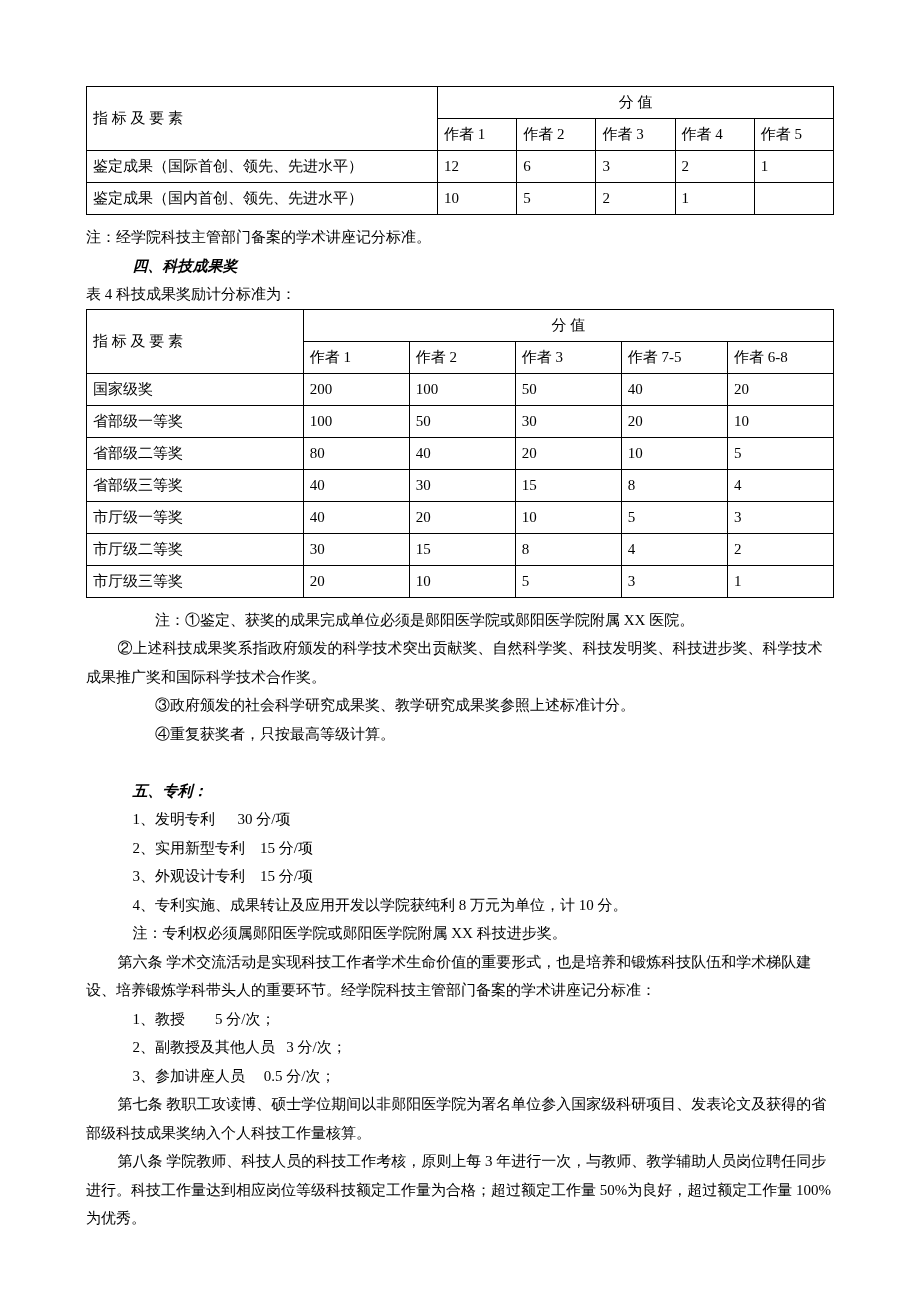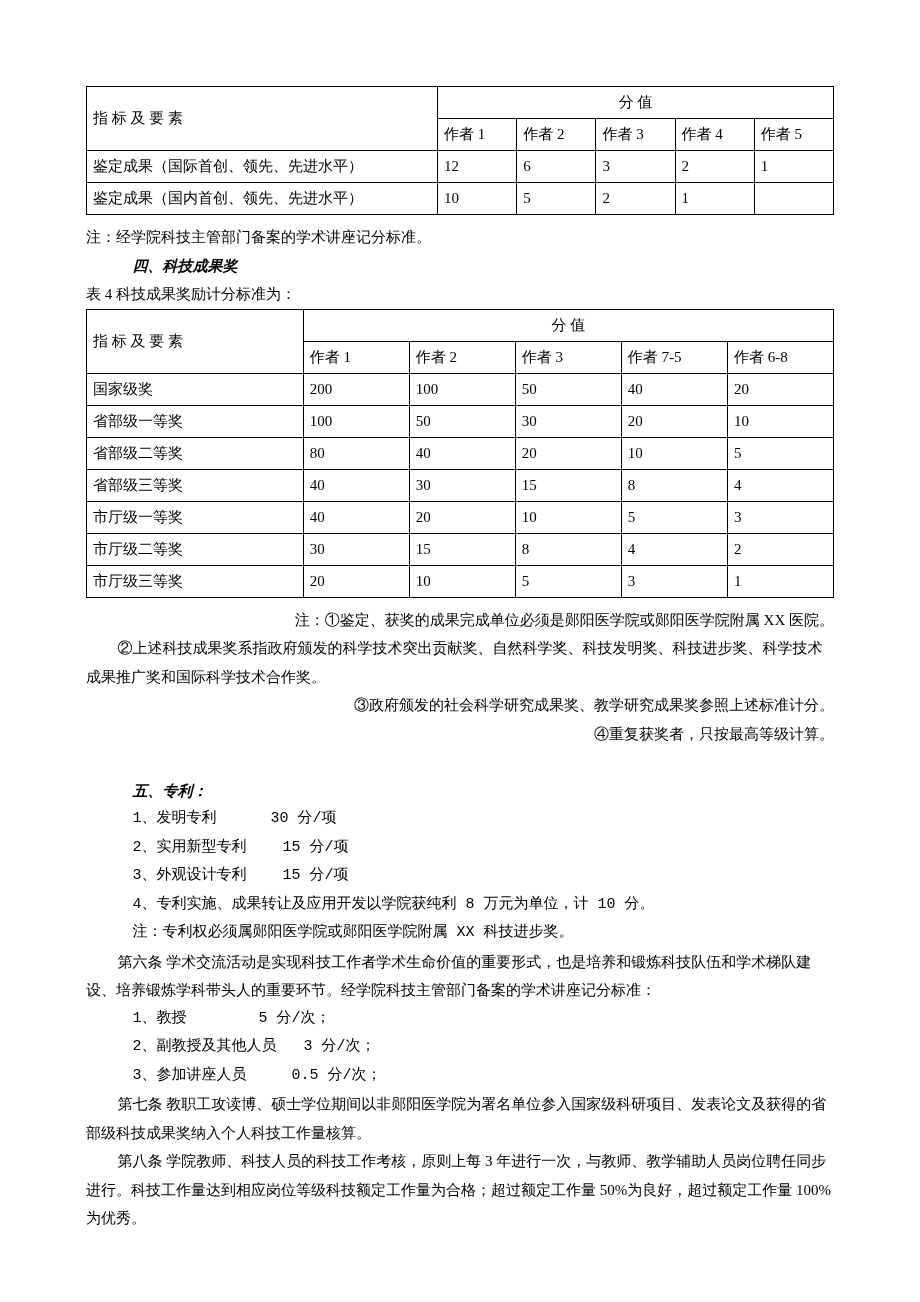--- a/index.html
+++ b/index.html
@@ -25,22 +25,22 @@
     line-height:1.8;
   }
   .sec-heading{
     font-weight:bold;
     padding-left:3.1em;
     font-style:italic;
   }
   .para{
     text-indent:2.1em;
   }
-  .indent1{ padding-left:3.1em;font-family:Liberation Mono, monospace; }
-  .indent2{ padding-left:4.6em;text-align:right; }
+  .indent1{ padding-left:3.1em; }
+  .indent2{ padding-left:4.6em; }
   .t1-col0{ width:47%; }
   .t1-colA{ width:10.6%; }
   .t2-col0{ width:29%; }
   .t2-colA{ width:14.2%; }
 </style>
 </head>
 <body>
 
 
 

